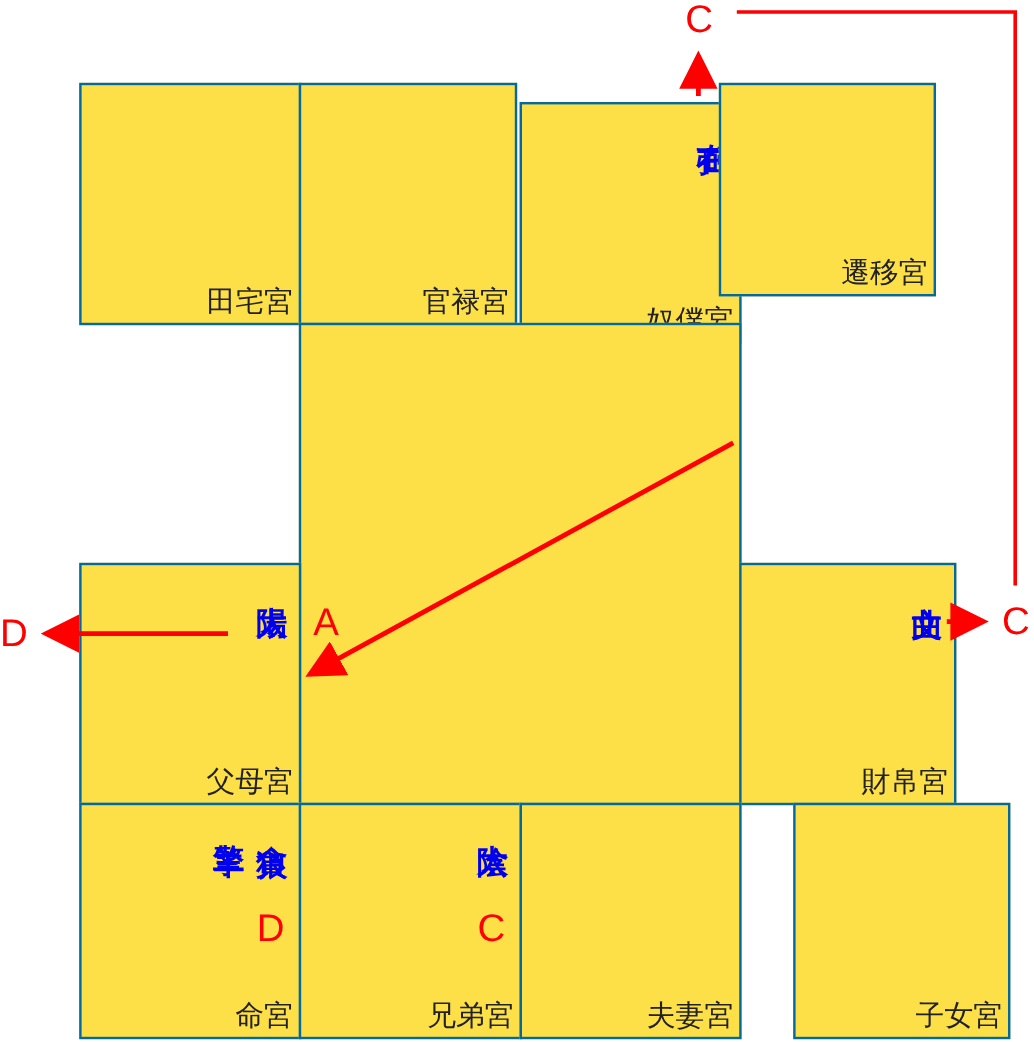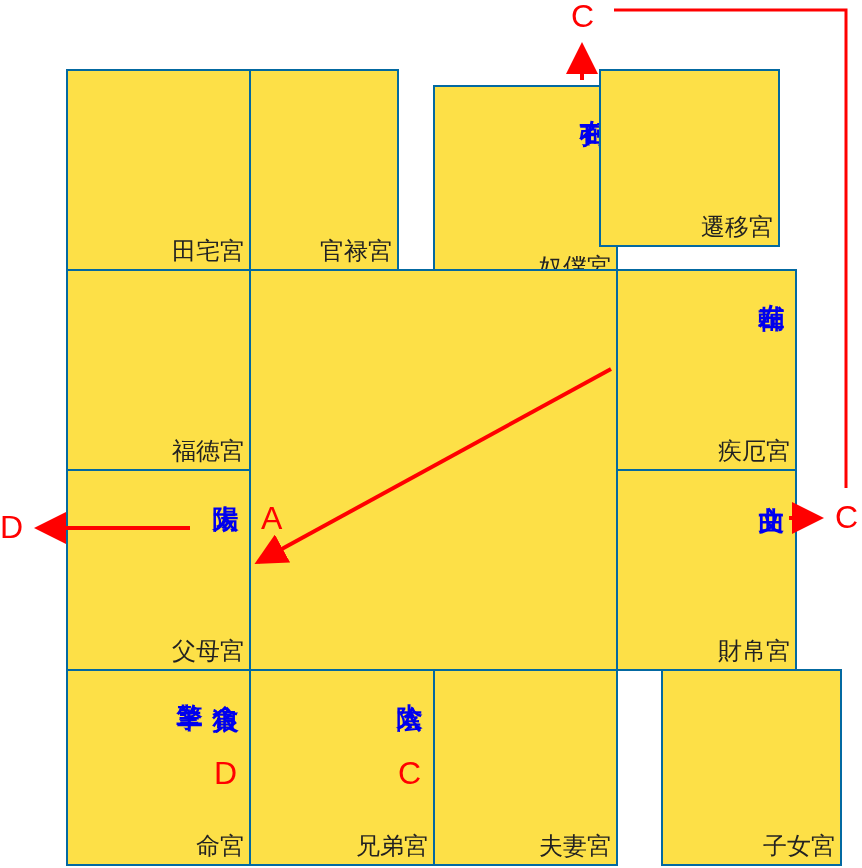--- a/index.html
+++ b/index.html
@@ -17,43 +17,34 @@
   svg.overlay { position: absolute; left: 0; top: 0; width: 862px; height: 868px; pointer-events: none; }
 </style>
 </head>
 <body>
 
 <div class="chart">
 
   <div class="cell" style="left:0;top:0;width:185px;height:202px;">
     <span class="palace">田宅宮</span>
   </div>
-  <div class="cell" style="left:183px;top:0;width:150px;height:202px;">
+  <div class="cell" style="left:183px;top:0;width:182px;height:202px;">
     <span class="palace">官禄宮</span>
   </div>
   <div class="cell" style="left:367px;top:16px;width:185px;height:202px;">
     <div class="stars">
       <span class="star">右弼</span>
     </div>
     <span class="palace">奴僕宮</span>
   </div>
   <div class="cell" style="left:533px;top:0;width:181px;height:178px;">
     <span class="palace">遷移宮</span>
   </div>
 
-  <div class="cell" style="left:0;top:200px;width:185px;height:202px;">
-    <span class="palace">福徳宮</span>
-  </div>
   <div class="cell" style="left:183px;top:200px;width:369px;height:402px;"></div>
-  <div class="cell" style="left:550px;top:200px;width:181px;height:202px;">
-    <div class="stars">
-      <span class="star">左輔</span>
-    </div>
-    <span class="palace">疾厄宮</span>
-  </div>
 
   <div class="cell" style="left:0;top:400px;width:185px;height:202px;">
     <div class="stars" style="top:14px;">
       <span class="star">太陽</span>
     </div>
     <span class="palace">父母宮</span>
   </div>
   <div class="cell" style="left:550px;top:400px;width:181px;height:202px;">
     <div class="stars" style="top:14px;">
       <span class="star">文曲</span>

